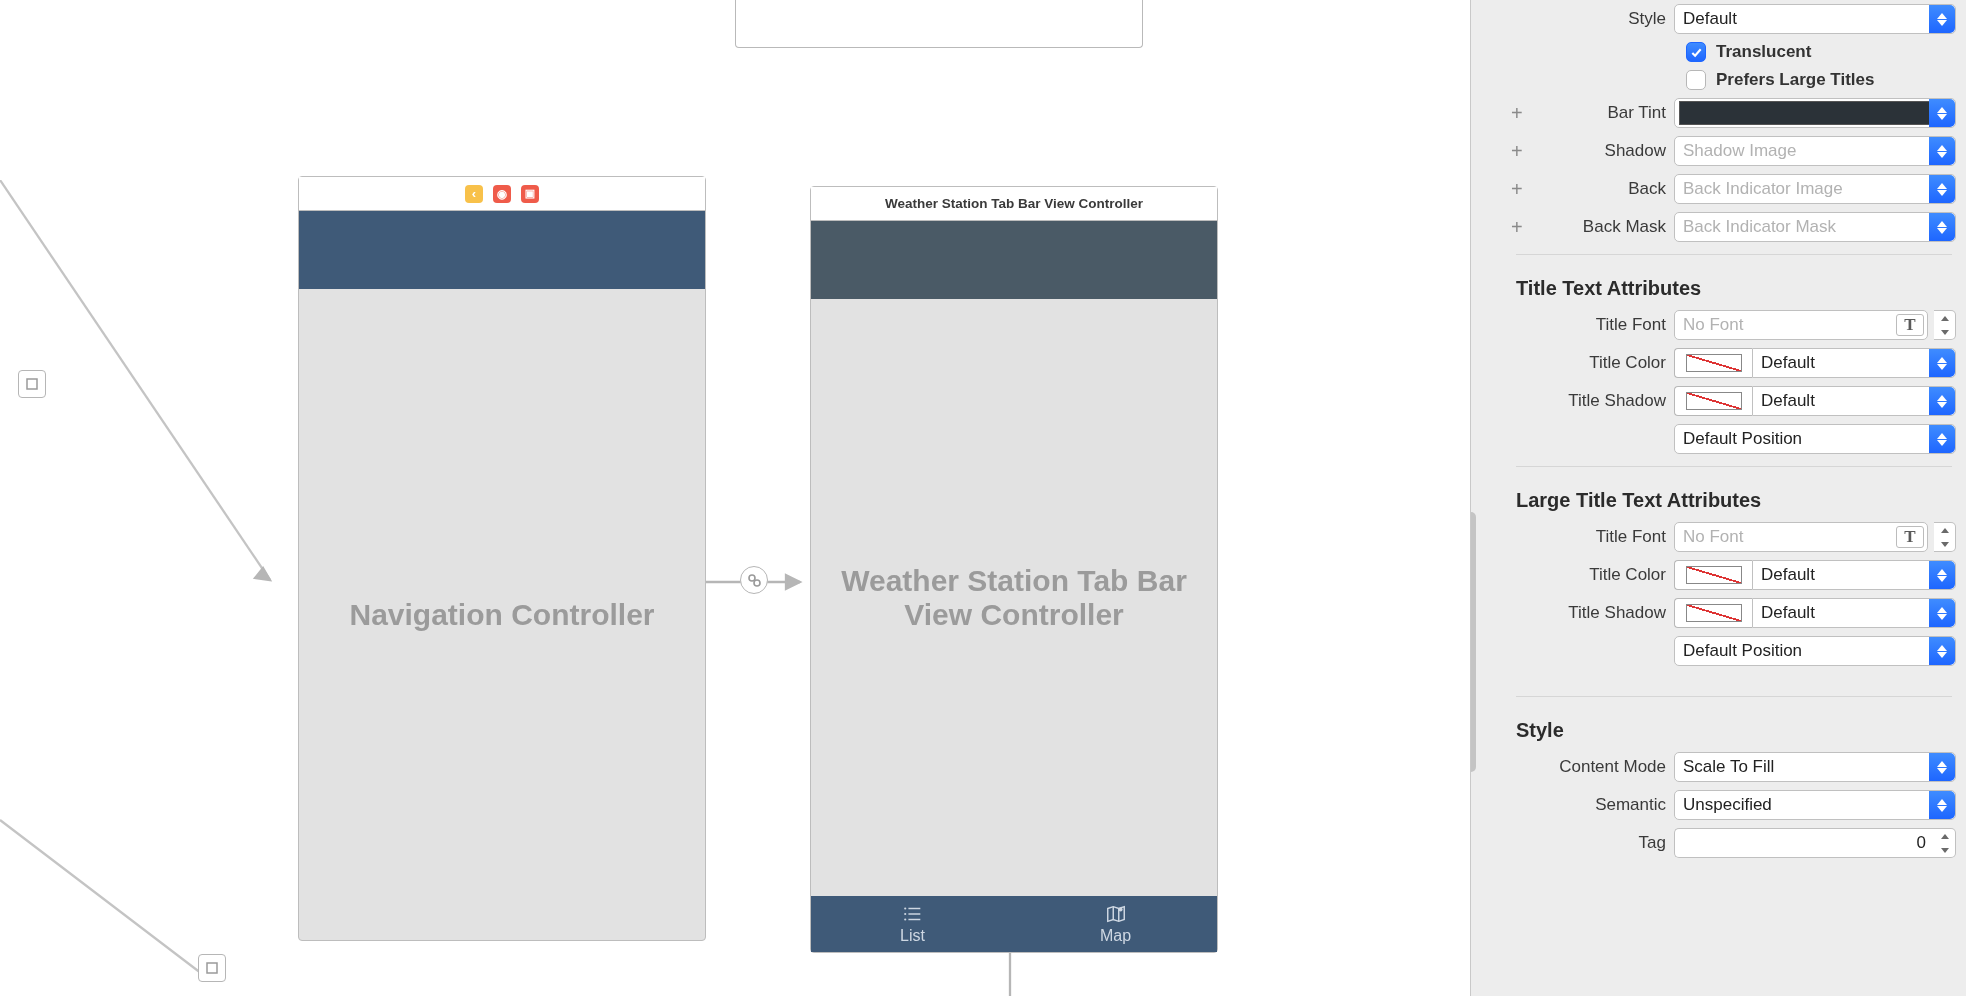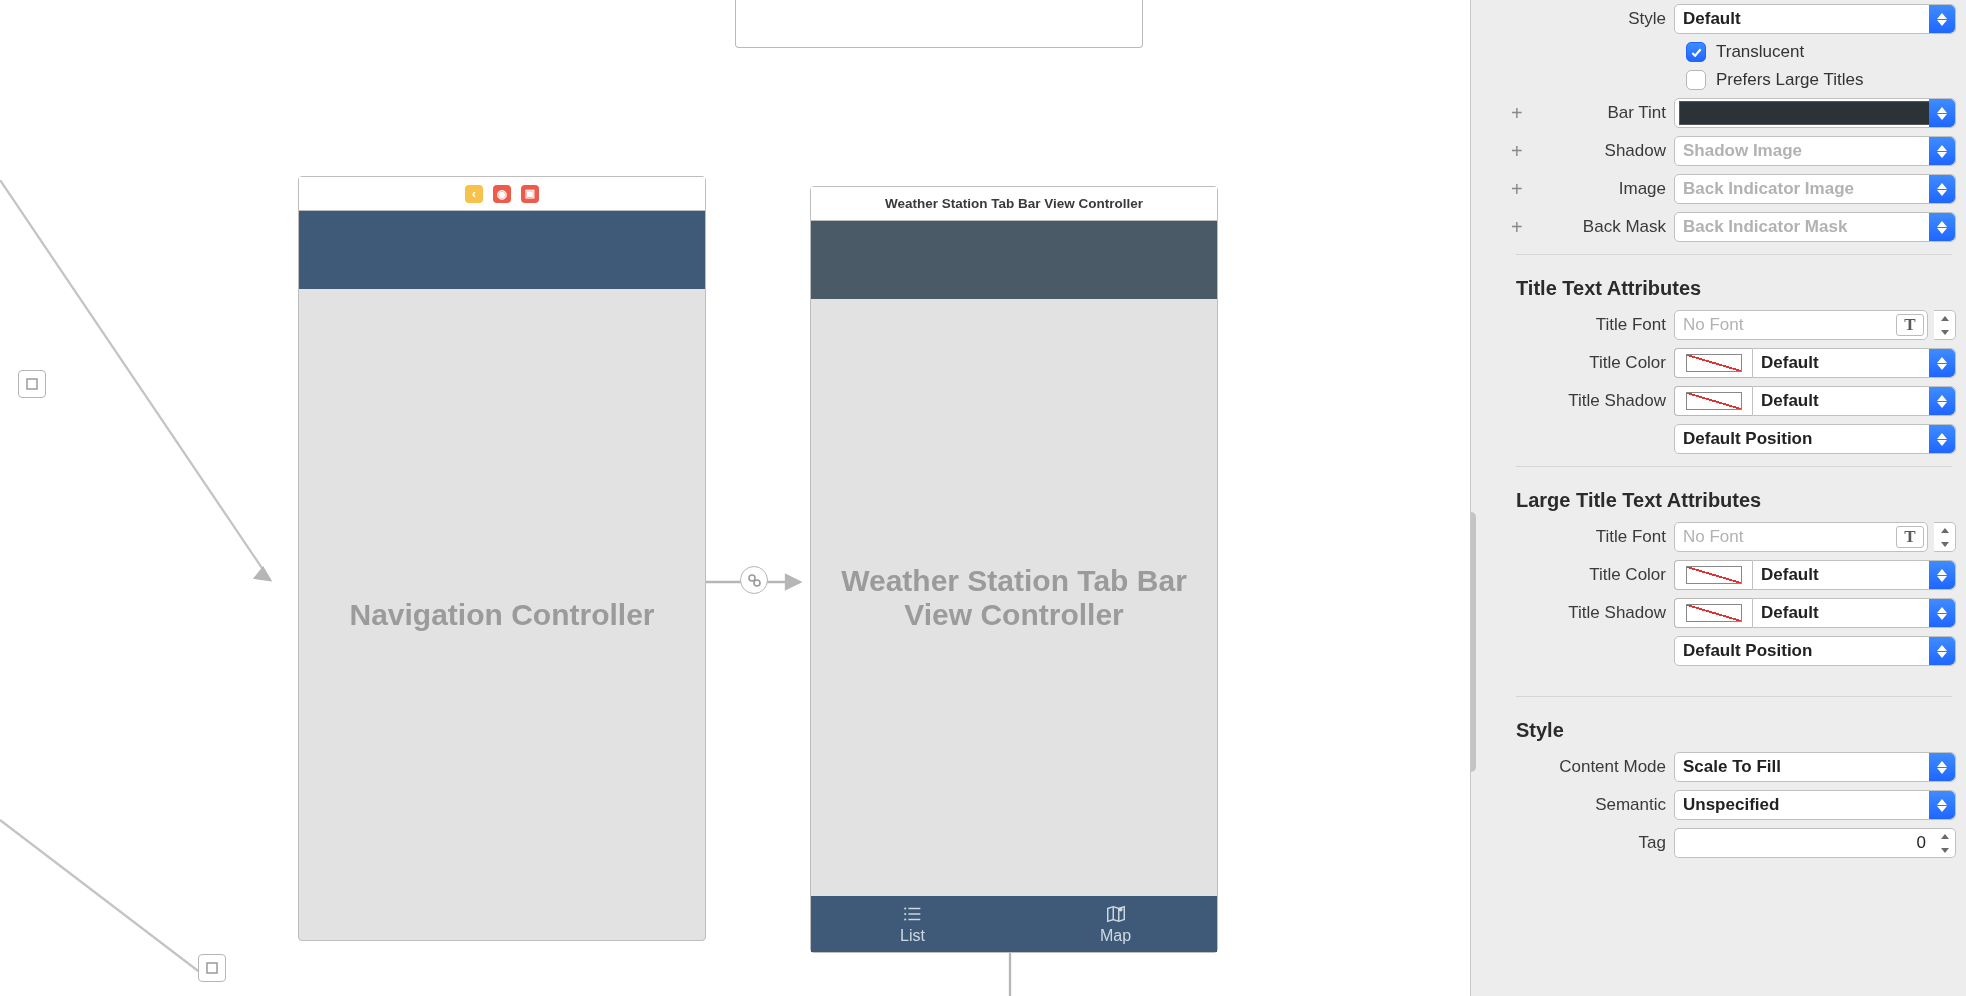--- a/index.html
+++ b/index.html
@@ -77,21 +77,21 @@
 .insp-row .plus { width:18px; text-align:center; color:#8a8a8a; font-weight:300; font-size:20px; line-height:18px; cursor:default;}
 .insp-row .plus.blank { visibility:hidden; }
 .insp-row .lbl { width: 140px; text-align:right; color:#3a3a3a; font-size:17px; white-space:nowrap;}
 .insp-row .ctrl { flex:1; display:flex; align-items:stretch; }
 .insp-row .lbl-col { width:158px; } 
 .lbl-col { display:flex; align-items:center; gap:4px; }
 
 
 .popup {
   flex:1; height:30px; background:#fff; border:1px solid #c0c0c0; border-radius:5px;
-  display:flex; align-items:center; padding:14px 8px; position:relative; color:#222;font-weight:bold;
+  display:flex; align-items:center; padding:14px 8px; position:relative; color:#222;
 }
 .popup.placeholder { color:#b2b2b2; }
 .popup .stepper-btn {
   position:absolute; right:0; top:0; bottom:0; width:26px;
   background:linear-gradient(#3f8cff,#1e66ff); border-radius:0 5px 5px 0;
   display:flex; flex-direction:column;
 }
 .popup .stepper-btn::before,
 .popup .stepper-btn::after {
   content:""; flex:1; display:block;
@@ -110,21 +110,21 @@
 .gray-step svg polygon{fill:#6a6a6a;}
 
 
 .textfield {
   flex:1; height:30px; background:#fff; border:1px solid #c0c0c0; border-radius:5px;
   padding:0 8px; display:flex; align-items:center; color:#222;
 }
 .textfield.num { justify-content:flex-end; }
 
 
-.chk-row { display:flex; align-items:center; padding:4px 10px 4px 184px; gap:10px; }
+.chk-row { display:flex; align-items:center; padding:4px 10px 4px 184px; gap:10px;font-weight:bold; }
 .chk {
   width:20px; height:20px; border-radius:5px; border:1px solid #b7b7b7; background:#fff;
   display:flex; align-items:center; justify-content:center; flex-shrink:0;
 }
 .chk.checked { background:linear-gradient(#3f8cff,#1e66ff); border-color:#1e66ff; }
 .chk.checked svg { width:13px; height:13px; }
 .chk.checked svg polyline { fill:none; stroke:#fff; stroke-width:2.3; }
 
 
 .colorwell {
@@ -333,21 +333,21 @@
                 </svg>
               </div>
           </div>
         </div>
       </div>
     </div>
 
     <div class="insp-row">
       <div class="lbl-col">
           <span class="plus">+</span>
-          <span class="lbl">Image</span>
+          <span class="lbl">Back</span>
         </div>
       <div class="ctrl">
         <div class="popup placeholder">
           <span>Back Indicator Image</span>
           <div class="stepper-btn">
             <div class="up">
                 <svg viewBox="0 0 10 6">
                   <polygon points="5,0 10,6 0,6"></polygon>
                 </svg>
               </div>

